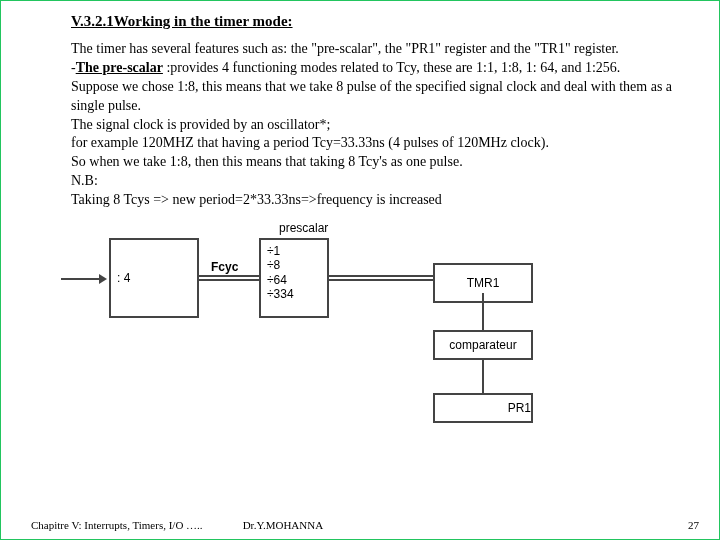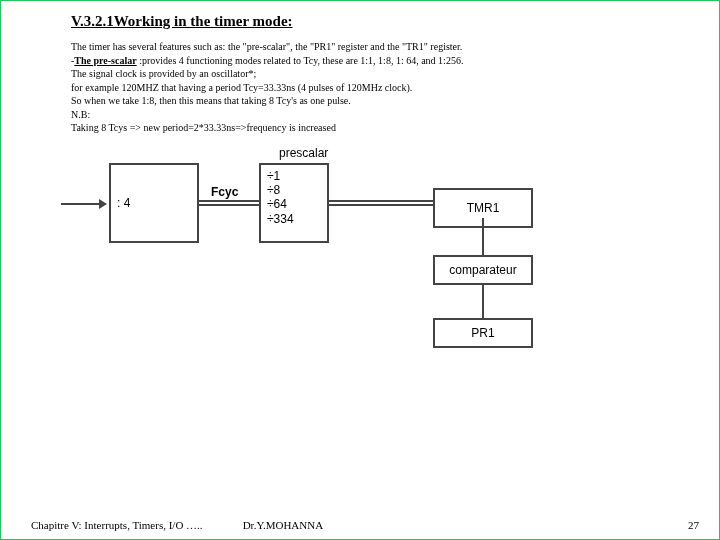--- a/index.html
+++ b/index.html
@@ -1,19 +1,19 @@
 <!DOCTYPE html>
 <html><head>
 <meta charset="utf-8">
 <style>
   * { box-sizing: border-box; margin: 0; padding: 0; }
   html, body { width: 720px; height: 540px; font-family: Georgia, 'Times New Roman', serif; background: #fff; }
   .page { width: 720px; height: 540px; border: 1px solid #22c55e; position: relative; padding: 12px 20px 0 70px; }
   .title { font-weight: bold; text-decoration: underline; font-size: 15px; margin-bottom: 10px; }
-  .body-text { font-size: 10px; line-height: 1.35; }
+  .body-text { font-size: 14px; line-height: 1.35; }
   .body-text p { margin: 0; }
   .u-bold { font-weight: bold; text-decoration: underline; }
   .diagram { position: relative; width: 560px; height: 210px; margin-top: 8px; margin-left: -10px; font-family: Arial, sans-serif; font-size: 12px; color: #000; }
   .box { position: absolute; border: 2px solid #444; background: #fff; display: flex; align-items: center; justify-content: center; }
   .box.left-align { justify-content: flex-start; padding-left: 6px; }
   .dlabel { position: absolute; font-size: 12px; }
   .fosc { font-weight: bold; }
   .line { position: absolute; background: #444; }
   .vline { width: 2px; }
   .hline { height: 2px; }
@@ -30,20 +30,21 @@
 
 <div class="page">
 
   <div class="title">V.3.2.1Working in the timer mode:</div>
 
   <div class="body-text">
     <p>The timer has several features such as: the "pre-scalar", the "PR1" register and the "TR1" register.</p>
     <p>
       <span>-</span><span class="u-bold">The pre-scalar</span><span> :provides 4 functioning modes related to Tcy, these are 1:1, 1:8, 1: 64, and 1:256.</span>
     </p>
+    <p>Suppose we chose 1:8, this means that we take 8 pulse of the specified signal clock and deal with them as a single pulse.</p>
     <p>The signal clock is provided by an oscillator*;</p>
     <p> for example 120MHZ that having a period Tcy=33.33ns (4 pulses of 120MHz clock).</p>
     <p>So when we take 1:8, then this means that taking 8 Tcy's as one pulse.</p>
     <p>N.B:</p>
     <p>Taking 8 Tcys =&gt; new period=2*33.33ns=&gt;frequency is increased</p>
   </div>
 
   <div class="diagram">
 
     <div class="dlabel fosc" style="left:0px; top:40px;padding-left:48px;">Fosc</div>
@@ -74,21 +75,21 @@
     </div>
 
     <div class="vline line" style="left:421px; top:75px; height:37px;"></div>
 
     <div class="box" style="left:372px; top:112px; width:100px; height:30px;">
       <span>comparateur</span>
     </div>
 
     <div class="vline line" style="left:421px; top:142px; height:33px;"></div>
 
-    <div class="box" style="left:372px; top:175px; width:100px; height:30px;">
+    <div class="box" style="left:372px; top:175px; width:100px; height:30px;justify-content:flex-end;">
       <span>PR1</span>
     </div>
   </div>
 
   <div class="footer">
     <span class="f1">Chapitre V: Interrupts, Timers, I/O …..</span>
     <span class="f2">Dr.Y.MOHANNA</span>
     <span class="f3">27</span>
   </div>
 </div>

